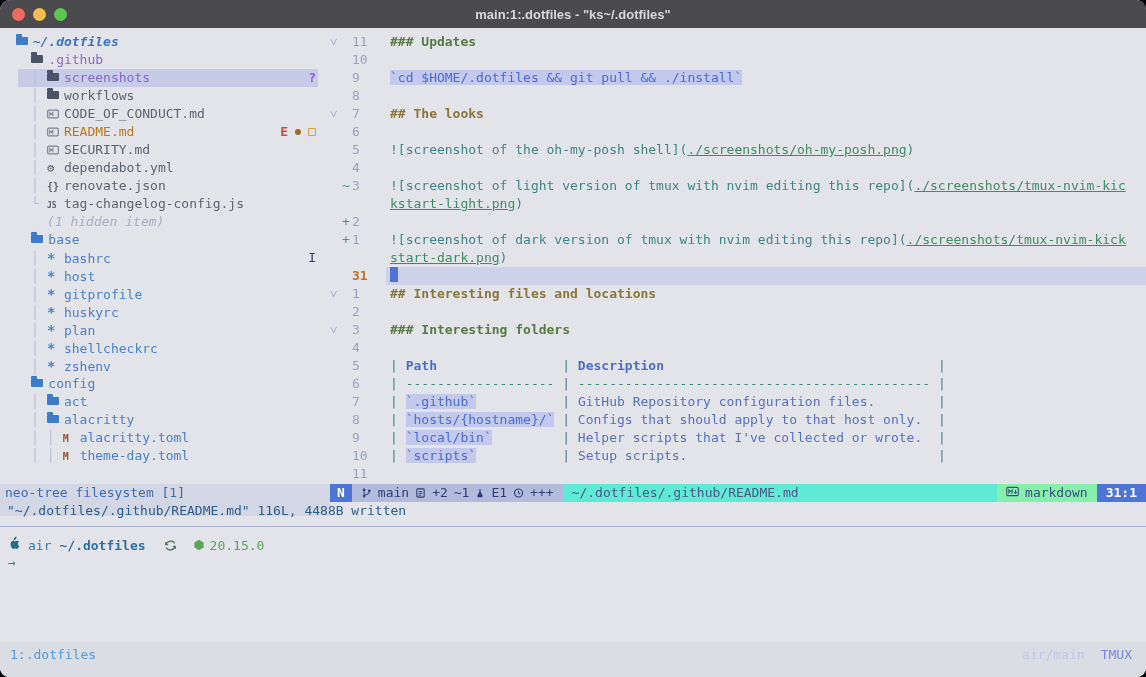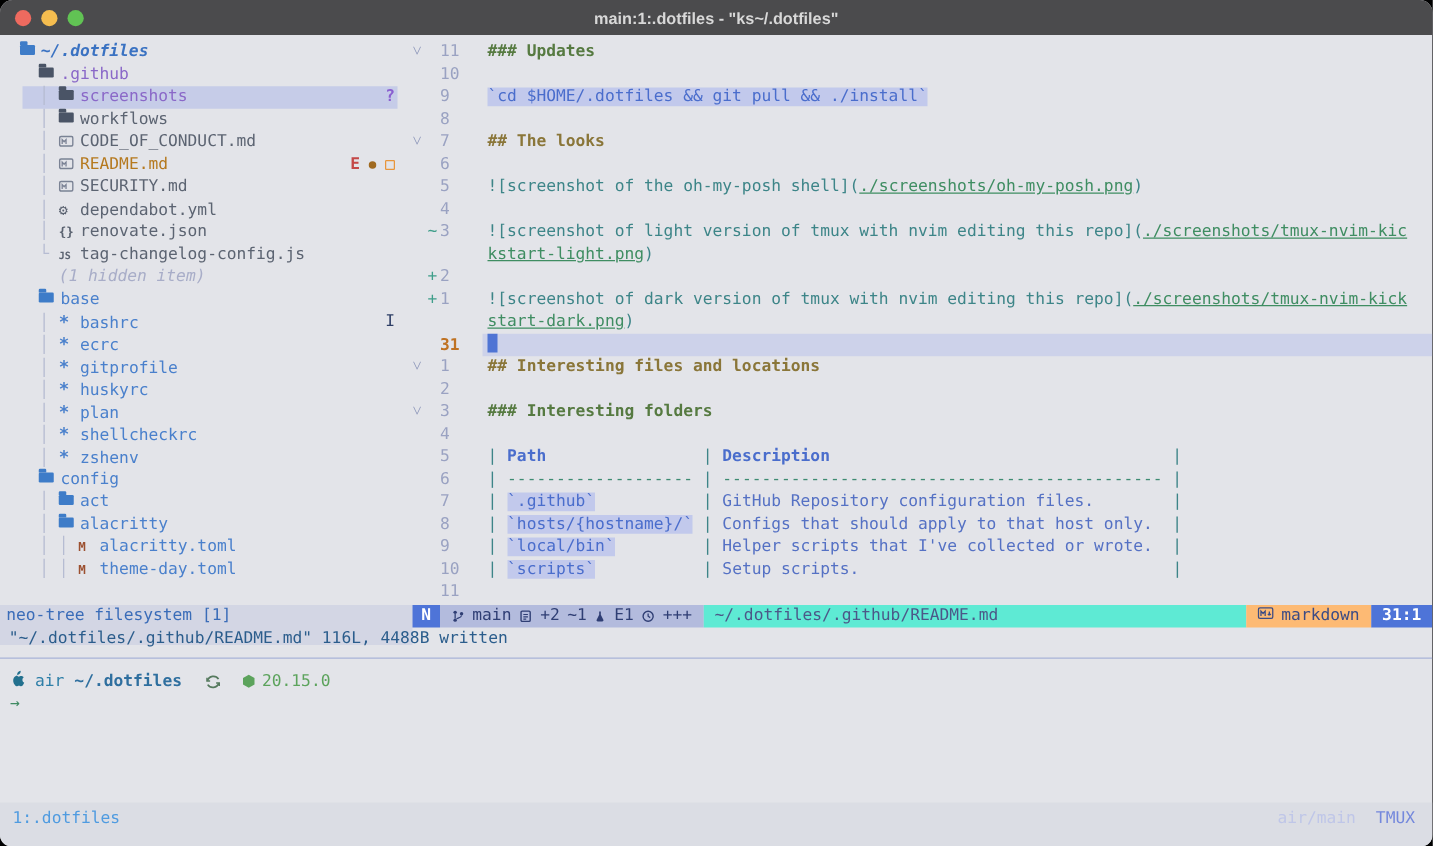--- a/index.html
+++ b/index.html
@@ -61,21 +61,21 @@
   .seg.thead{color:#4a6dcc;font-weight:bold;}
   .seg.plain{color:#5c6472;}
   .cursorblock{display:inline-block;width:8px;height:15px;background:#4f74d4;vertical-align:-2px;}
   
   .winbar{position:absolute;left:0;top:484px;width:330px;height:32px;line-height:18px;background:#d3d6e4;color:#3a6cb8;padding-left:5px;box-sizing:border-box;}
   .statusline{position:absolute;left:330px;top:484px;right:0;height:18px;display:flex;align-items:stretch;line-height:18px;}
   .sl-mode{background:#4e74d8;color:#fff;font-weight:bold;padding:0 7px;}
   .sl-git{background:#b3bbdd;color:#2f3e74;display:flex;align-items:center;gap:6px;padding:0 9px;}
   .sl-git svg{display:block;}
   .sl-path{background:#5eead4;color:#4c5888;flex-grow:1;padding-left:9px;}
-  .sl-ft{background:#fdba74;color:#3c4c85;display:flex;align-items:center;gap:6px;padding:0 9px;}
+  .sl-ft{background:#86efac;color:#3c4c85;display:flex;align-items:center;gap:6px;padding:0 9px;}
   .sl-pos{background:#4e74d8;color:#fff;font-weight:bold;padding:0 9px;}
   
   .msgline{position:absolute;left:0;top:502px;width:100%;height:18px;line-height:18px;color:#2b5d8c;padding-left:7px;box-sizing:border-box;white-space:pre;}
   .pane-divider{position:absolute;left:0;top:526px;width:100%;height:1px;background:#a9b3d8;}
   .promptline{position:absolute;left:8px;top:536px;height:18px;display:flex;align-items:center;}
   .p-host{color:#2f7fa8;margin-left:7px;}
   .p-path{color:#2f6f9f;font-weight:bold;margin-left:8px;}
   .p-sync{margin-left:18px;display:flex;}
   .p-node{margin-left:16px;display:flex;}
   .p-ver{color:#5ca35c;margin-left:5px;}
@@ -117,21 +117,21 @@
       <div class="srow"><span class="guide">    │ </span><span class="ficon"><span class="mdicon"><svg width="12" height="10" viewBox="0 0 14 11">
               <rect x="0.8" y="1" width="12.4" height="9" rx="1.4" fill="none" stroke="#7a8294" stroke-width="1.4"></rect>
               <path d="M3.2 8V4l1.8 2 1.8-2v4" stroke="#7a8294" stroke-width="1.2" fill="none"></path>
             </svg></span></span><span class="slabel gray">SECURITY.md</span></div>
       <div class="srow"><span class="guide">    │ </span><span class="ficon"><span class="ticon gear">⚙</span></span><span class="slabel gray">dependabot.yml</span></div>
       <div class="srow"><span class="guide">    │ </span><span class="ficon"><span class="ticon braces">{}</span></span><span class="slabel gray">renovate.json</span></div>
       <div class="srow"><span class="guide">    └ </span><span class="ficon"><span class="ticon js">JS</span></span><span class="slabel gray">tag-changelog-config.js</span></div>
       <div class="srow"><span class="guide">      </span><span class="slabel hidden">(1 hidden item)</span></div>
       <div class="srow"><span class="guide">    </span><span class="ficon f-blue"><span class="folder"></span></span><span class="slabel blue">base</span></div>
       <div class="srow"><span class="guide">    │ </span><span class="ficon"><span class="ticon star">*</span></span><span class="slabel blue">bashrc</span><span class="badges"><span class="bdg navy">I</span></span></div>
-      <div class="srow"><span class="guide">    │ </span><span class="ficon"><span class="ticon star">*</span></span><span class="slabel blue">ecrc</span></div>
+      <div class="srow"><span class="guide">    │ </span><span class="ficon"><span class="ticon star">*</span></span><span class="slabel blue">host</span></div>
       <div class="srow"><span class="guide">    │ </span><span class="ficon"><span class="ticon star">*</span></span><span class="slabel blue">gitprofile</span></div>
       <div class="srow"><span class="guide">    │ </span><span class="ficon"><span class="ticon star">*</span></span><span class="slabel blue">huskyrc</span></div>
       <div class="srow"><span class="guide">    │ </span><span class="ficon"><span class="ticon star">*</span></span><span class="slabel blue">plan</span></div>
       <div class="srow"><span class="guide">    │ </span><span class="ficon"><span class="ticon star">*</span></span><span class="slabel blue">shellcheckrc</span></div>
       <div class="srow"><span class="guide">    │ </span><span class="ficon"><span class="ticon star">*</span></span><span class="slabel blue">zshenv</span></div>
       <div class="srow"><span class="guide">    </span><span class="ficon f-blue"><span class="folder"></span></span><span class="slabel blue">config</span></div>
       <div class="srow"><span class="guide">    │ </span><span class="ficon f-blue"><span class="folder"></span></span><span class="slabel blue">act</span></div>
       <div class="srow"><span class="guide">    │ </span><span class="ficon f-blue"><span class="folder"></span></span><span class="slabel blue">alacritty</span></div>
       <div class="srow"><span class="guide">    │ │ </span><span class="ficon"><span class="ticon toml">M</span></span><span class="slabel blue">alacritty.toml</span></div>
       <div class="srow"><span class="guide">    │ │ </span><span class="ficon"><span class="ticon toml">M</span></span><span class="slabel blue">theme-day.toml</span></div>

